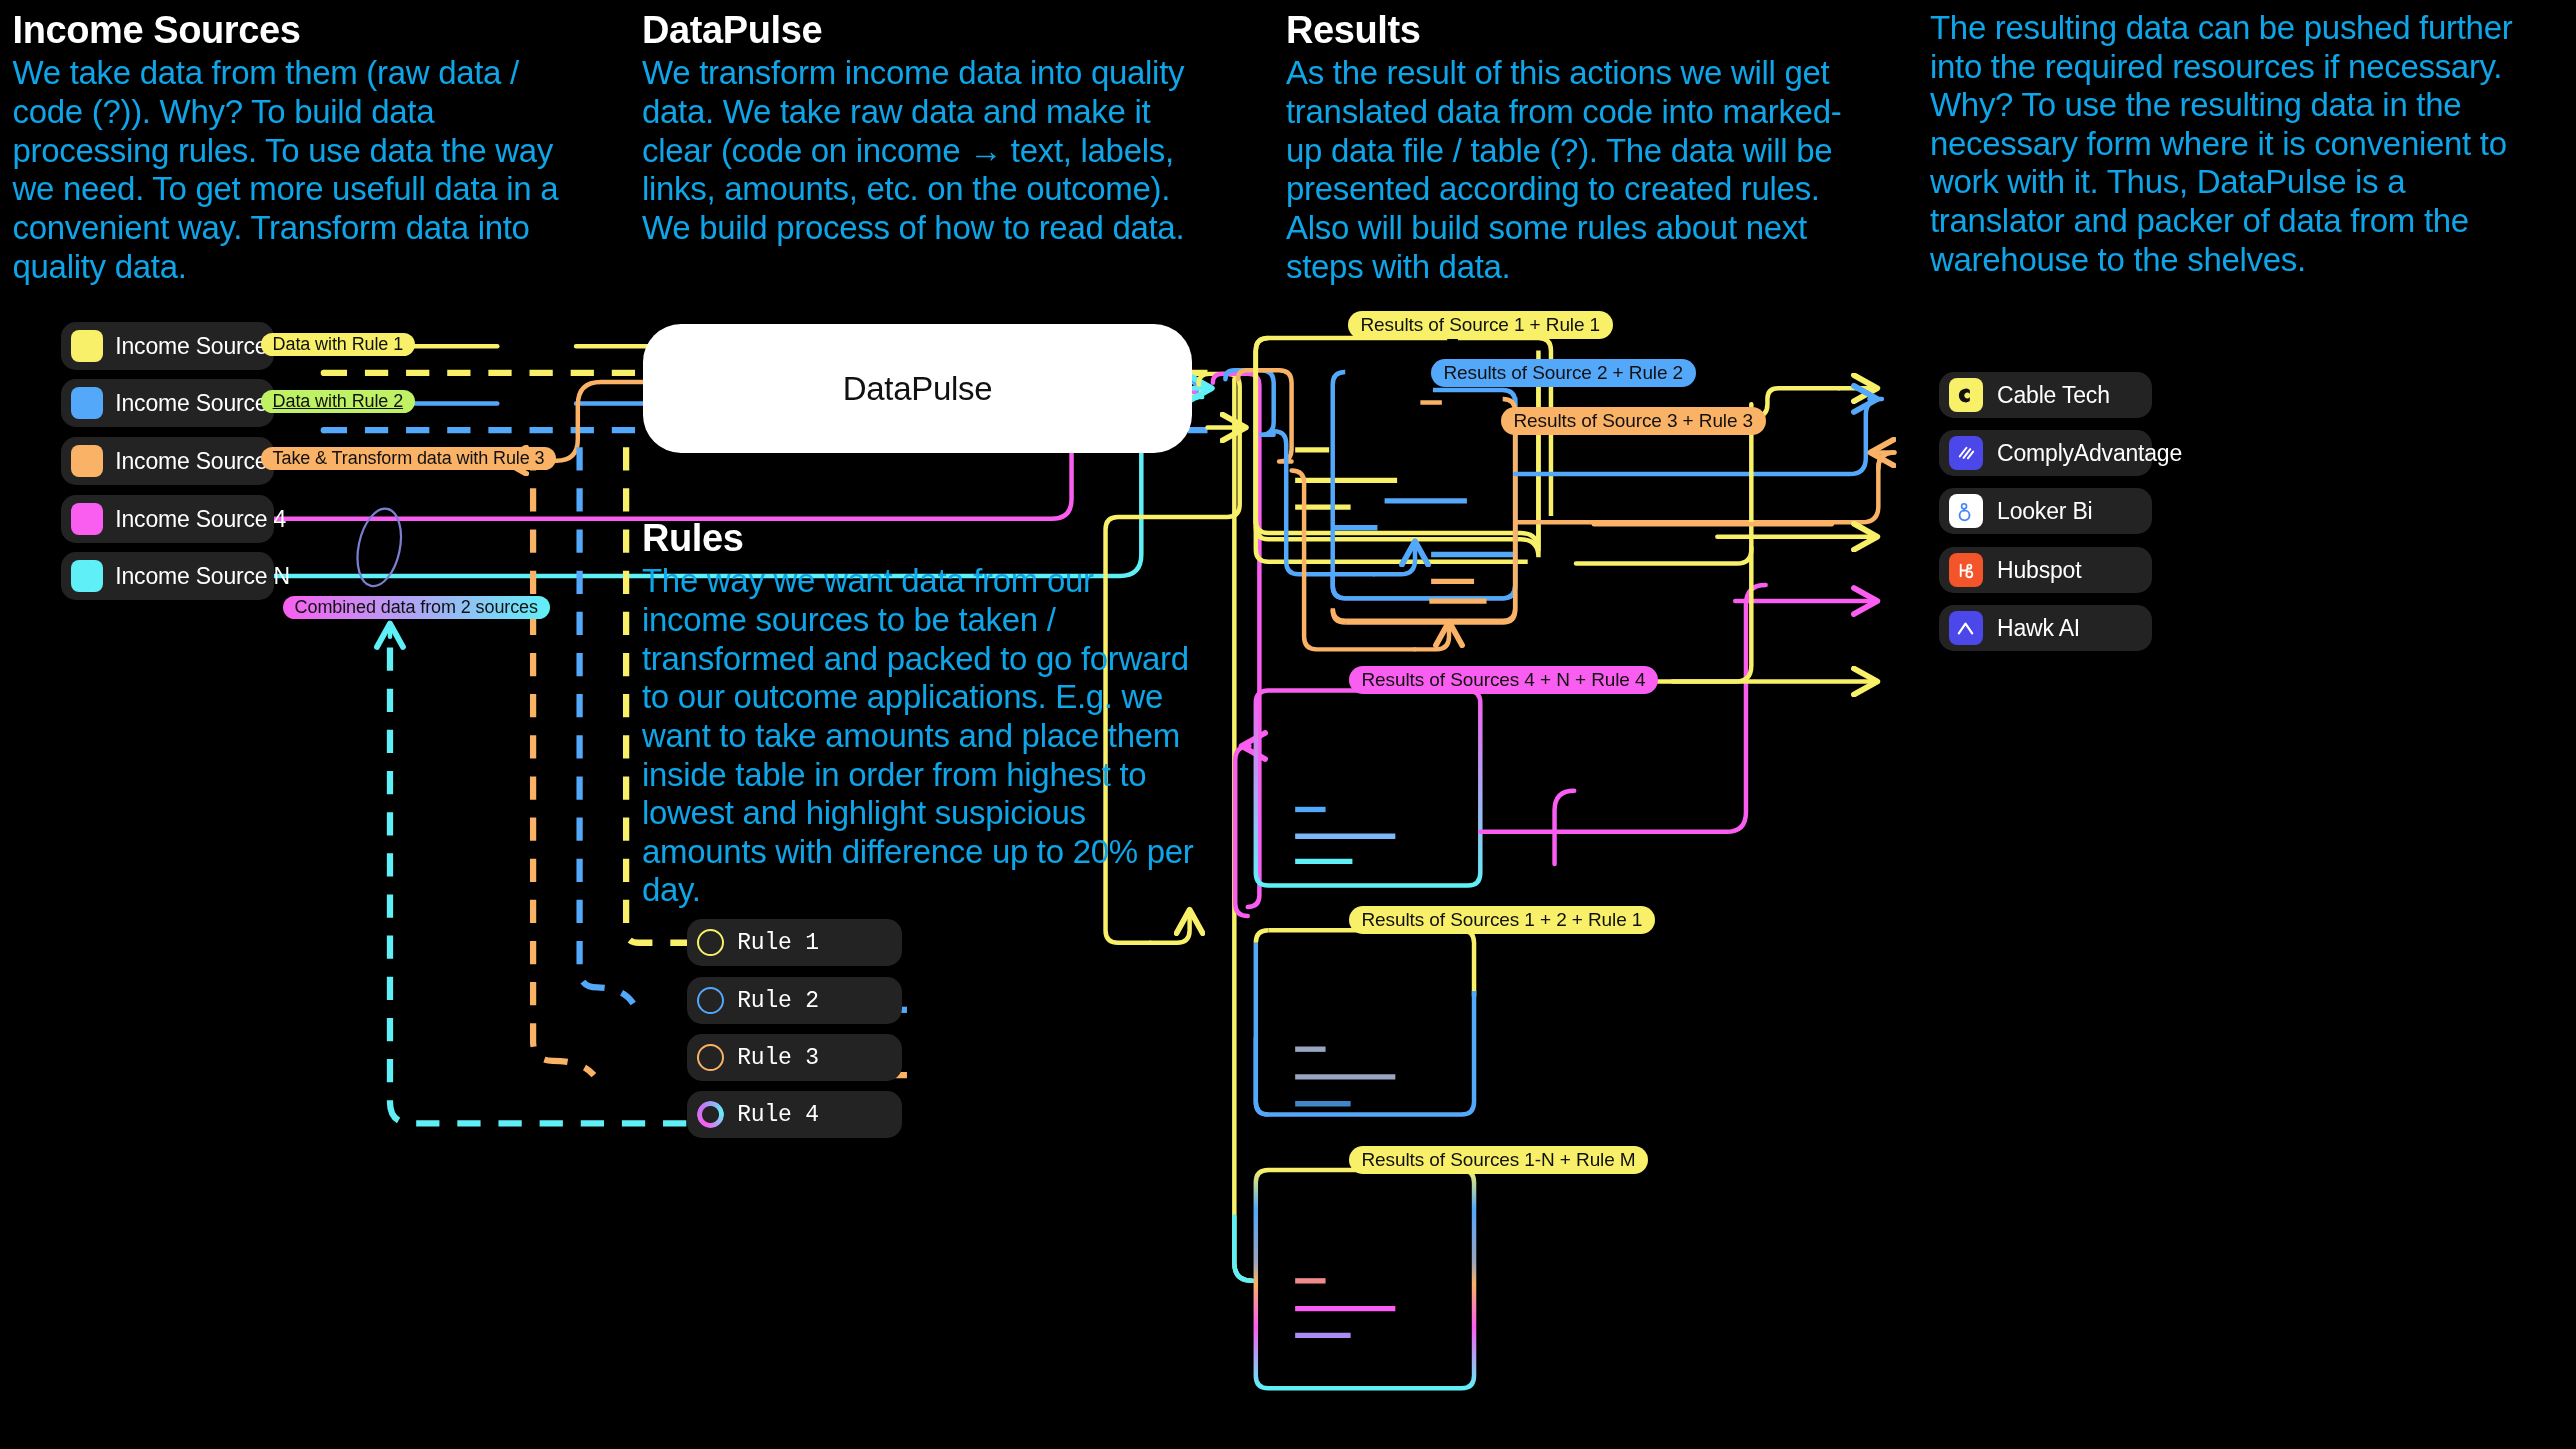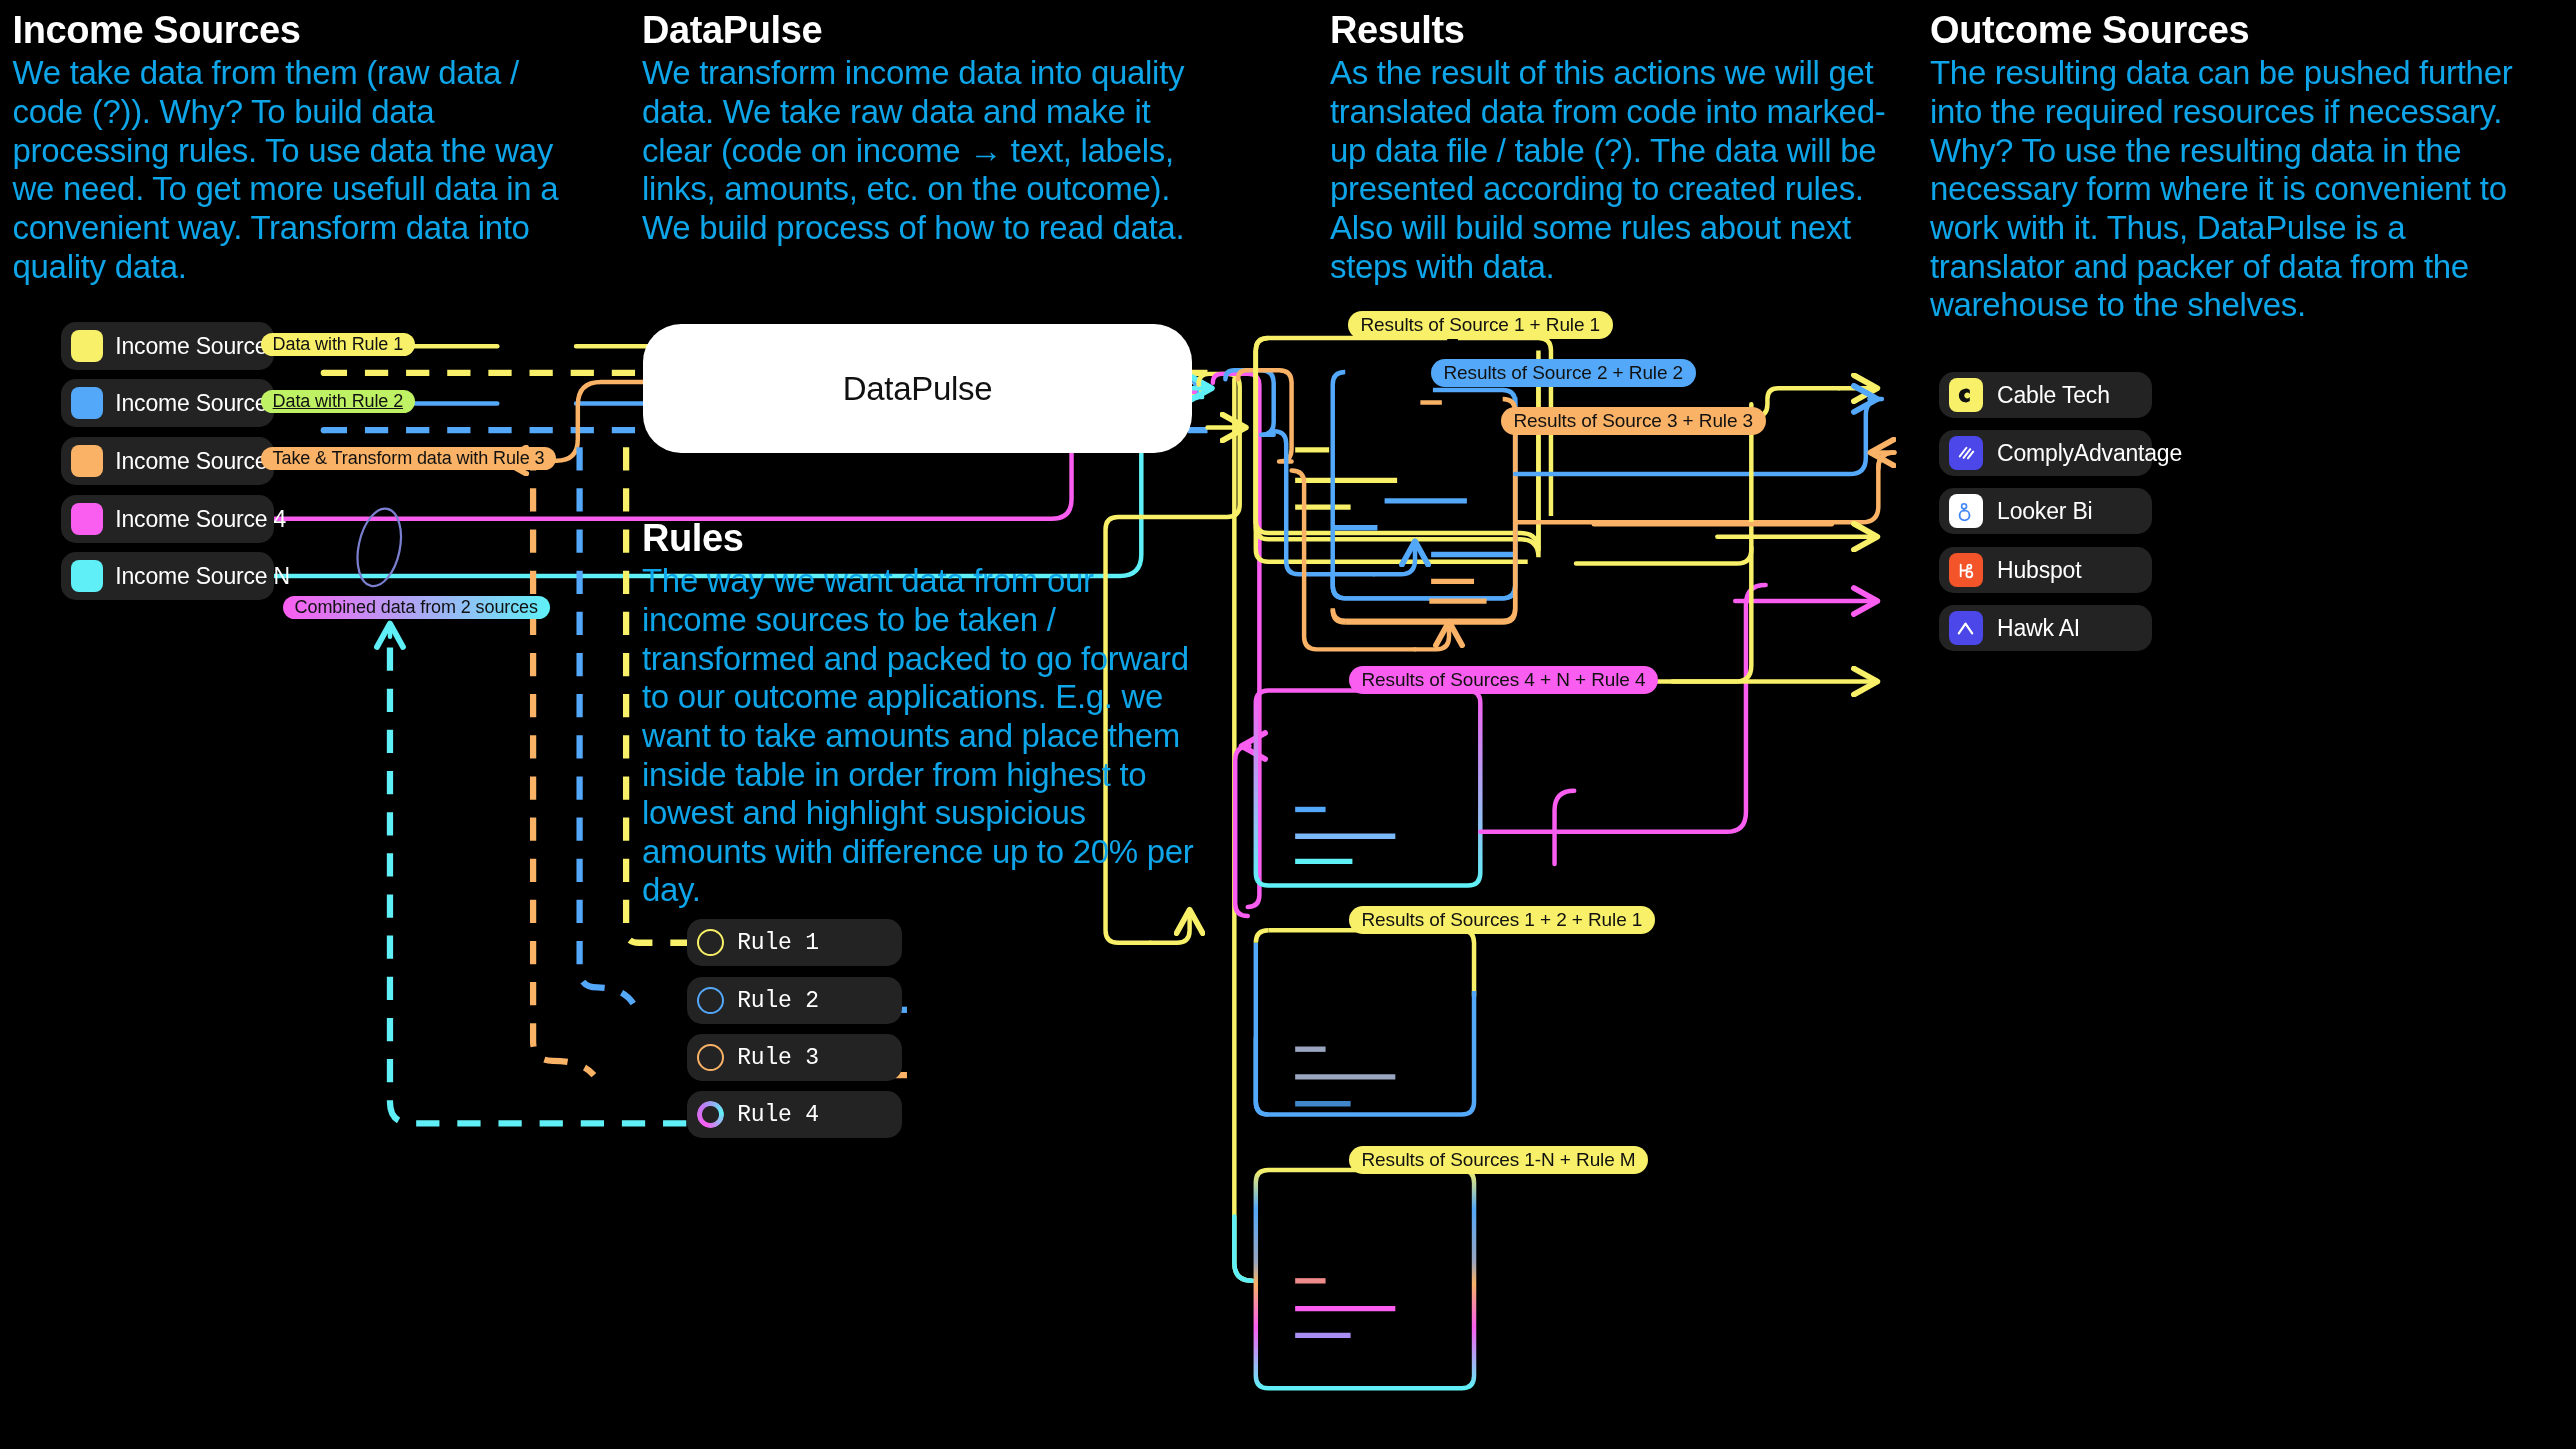--- a/index.html
+++ b/index.html
@@ -4,21 +4,21 @@
 <style>
   html,body{margin:0;padding:0;background:#000;}
   body{width:2576px;height:1449px;position:relative;overflow:hidden;
        font-family:"Liberation Sans","DejaVu Sans",sans-serif;
        -webkit-font-smoothing:antialiased;}
   .col{position:absolute;top:9px;}
   .col h1{margin:0 0 1.8px 0;font-size:38px;font-weight:700;color:#fff;letter-spacing:-0.4px;line-height:1.15;}
   .col p{margin:0;font-size:33px;line-height:1.17;color:#0ea5e9;font-weight:400;letter-spacing:-0.3px;}
   #c1{left:12.5px;width:572px;}
   #c2{left:642px;width:564px;}
-  #c3{left:1286px;width:572px;margin-left:44px;}
+  #c3{left:1286px;width:572px;}
   #c4{left:1930px;width:590px;}
 
   
   .chip{position:absolute;background:#232323;border-radius:15px;display:flex;align-items:center;
         box-sizing:border-box;margin-left:45px;}
   .chip .sw{width:32px;height:32px;border-radius:8px;flex:0 0 auto;}
   .chip .lbl{font-size:23px;color:#fff;margin-left:12.5px;white-space:nowrap;letter-spacing:-0.2px;}
   .src{left:16px;width:213px;height:48px;padding:0 9.8px;}
   .rule{left:642px;width:215px;height:47px;padding:0 9.8px;font-family:Liberation Mono, monospace;}
   .rule .ring{width:27px;height:27px;border-radius:50%;box-sizing:border-box;border:2.7px solid #fff;flex:0 0 auto;}
@@ -55,21 +55,20 @@
 </div>
 <div class="col" id="c2">
   <h1>DataPulse</h1>
   <p>We transform income data into quality data. We take raw data and make it clear (code on income → text, labels, links, amounts, etc. on the outcome). We build process of how to read data.</p>
 </div>
 <div class="col" id="c3">
   <h1>Results</h1>
   <p>As the result of this actions we will get translated data from code into marked-up data file / table (?). The data will be presented according to created rules. Also will build some rules about next steps with data.</p>
 </div>
 <div class="col" id="c4">
-  <h1>Outcome Sources</h1>
   <p>The resulting data can be pushed further into the required resources if necessary. Why? To use the resulting data in the necessary form where it is convenient to work with it. Thus, DataPulse is a translator and packer of data from the warehouse to the shelves.</p>
 </div>
 
 <svg id="wires" viewBox="0 0 2880 1620">
   <defs>
     <linearGradient id="gMC" x1="0" y1="0" x2="1" y2="0">
       <stop offset="0" stop-color="#f95ef0"></stop>
         <stop offset="1" stop-color="#5ff0f7"></stop>
     </linearGradient>
     <linearGradient id="gMCv" x1="0" y1="0" x2="0" y2="1">

